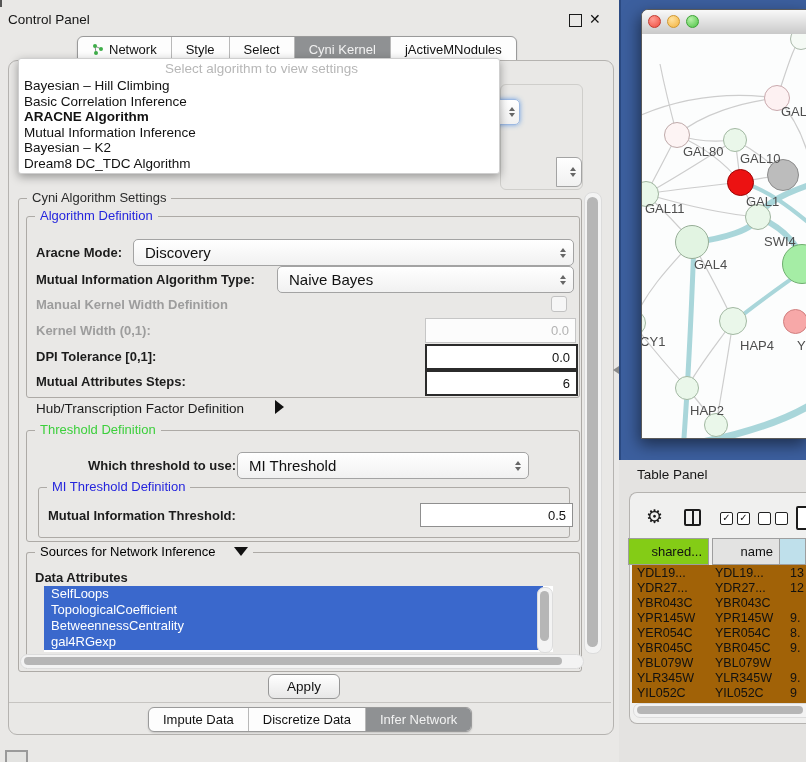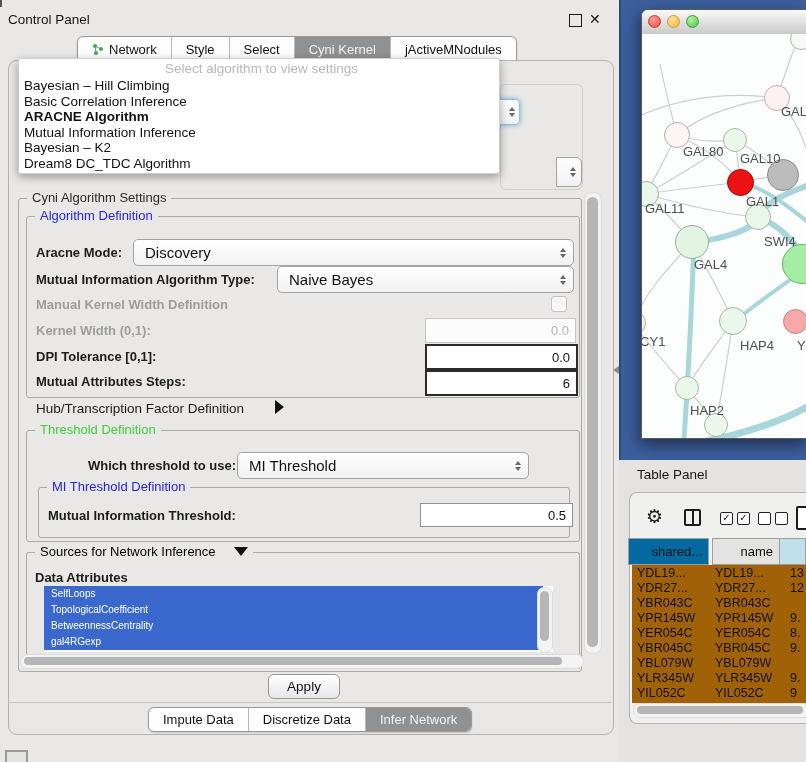--- a/index.html
+++ b/index.html
@@ -35,21 +35,21 @@
   .tab:last-child{border-right:none;}
   .tab.sel{background:#8f9193;color:#f2f2f2;}
   
   .sb-track{position:absolute;background:#f3f3f3;border:1px solid #dcdcdc;border-radius:8px;}
   .sb-thumb{position:absolute;background:#b6b6b6;border-radius:7px;}
   
   .dd{position:absolute;background:#fff;border:1px solid #cfcfcf;border-radius:3px;
       box-shadow:0 3px 10px rgba(0,0,0,.35);}
   .dd-item{font-size:13.5px;color:#111;padding-left:5px;line-height:15.6px;white-space:nowrap;}
   
-  .sel-item{font-size:10px;color:#fff;background:#3a68cc;line-height:16px;padding-left:7px;white-space:nowrap;}
+  .sel-item{font-size:13px;color:#fff;background:#3a68cc;line-height:16px;padding-left:7px;white-space:nowrap;}
   
   .node{position:absolute;border-radius:50%;box-sizing:border-box;}
   .nlabel{position:absolute;font-size:13px;color:#4e4e4e;white-space:nowrap;}
   
   .th{position:absolute;display:flex;align-items:center;justify-content:flex-end;
       font-size:13px;color:#111;border:1px solid #9e9e9e;box-sizing:border-box;padding-right:6px;}
   .tcell{position:absolute;font-size:12.5px;color:#111;white-space:nowrap;}
   .ckbox{display:inline-block;width:11px;height:11px;border:1.5px solid #222;border-radius:2px;
          font-size:10px;line-height:10px;text-align:center;color:#111;background:#fff;}
 </style>
@@ -321,21 +321,21 @@
   <div class="abs" style="left:720px;top:512px;display:flex;gap:4px;">
     <span class="ckbox">✓</span>
     <span class="ckbox">✓</span>
   </div>
   <div class="abs" style="left:758px;top:512px;display:flex;gap:4px;">
     <span class="ckbox"></span>
     <span class="ckbox"></span>
   </div>
   <div class="abs" style="left:796px;top:506px;width:14px;height:20px;border:2px solid #1b1b1b;border-radius:2px;background:#fff;"></div>
 
-  <div class="th" style="left:628px;top:538px;width:81px;height:27px;background:#0369a1;">
+  <div class="th" style="left:628px;top:538px;width:81px;height:27px;background:#84cc16;">
     <span>shared...</span>
   </div>
   <div class="th" style="left:712px;top:538px;width:68px;height:27px;background:#e3e3e2;">
     <span>name</span>
   </div>
   <div class="th" style="left:779px;top:538px;width:27px;height:27px;background:#bfe0eb;">
     <span></span>
   </div>
 
   <div class="abs" style="left:632px;top:565px;width:174px;height:138px;background:#a16207;overflow:hidden;">

